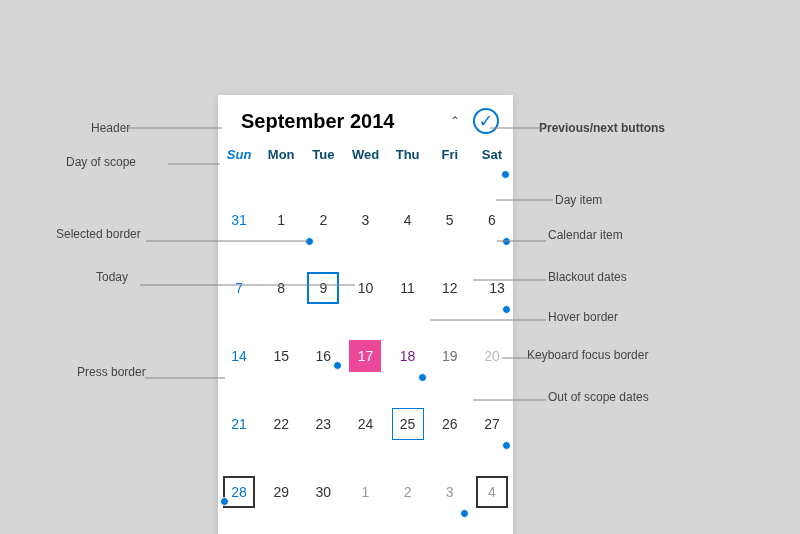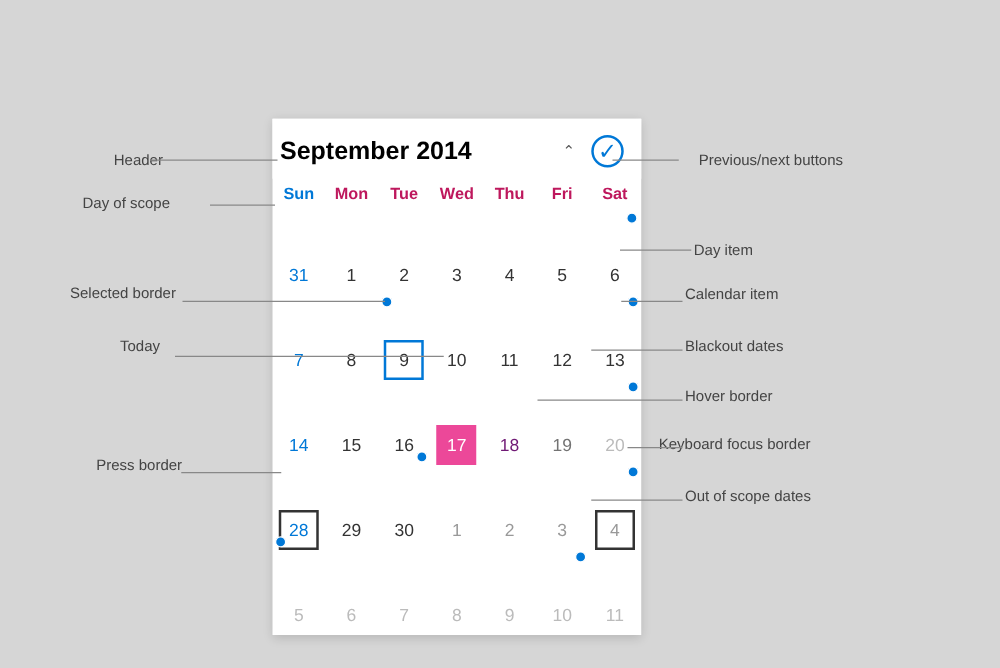--- a/index.html
+++ b/index.html
@@ -19,21 +19,21 @@
       background: #fff;
       width: 295px;
       padding: 0;
       box-shadow: 0 2px 8px rgba(0,0,0,0.15);
     }
 
     .calendar-header {
       display: flex;
       align-items: center;
       justify-content: space-between;
-      padding: 12px 14px 8px 6px;
+      padding: 12px 14px 8px 23px;
       background: #fff;
     }
 
     .header-title {
       font-size: 20px;
       font-weight: 600;
       color: #000;
     }
 
     .header-buttons {
@@ -76,22 +76,22 @@
     }
 
     .day-header {
       text-align: center;
       font-size: 13px;
       font-weight: 600;
       padding: 4px 0 6px 0;
       width: 38px;
     }
 
-    .day-header.sun { color: #0078d7; }
-    .day-header.other { color: #be185d; }
+    .day-header.sun { color: #0078d7; font-style: italic; }
+    .day-header.other { color: #0c4a6e; }
 
     .day-cell {
       text-align: center;
       width: 38px;
       height: 38px;
       font-size: 14px;
       color: #333;
       cursor: pointer;
       position: relative;
       vertical-align: middle;
@@ -206,21 +206,21 @@
       <tr>
         <td class="day-cell col-sun"><span>7</span></td>
         <td class="day-cell"><span>8</span></td>
         <td class="day-cell day-selected" style="position:relative;">
           <span>9</span>
           <div class="blue-dot" style="top:1px;left:3px;width:9px;height:9px;"></div>
         </td>
         <td class="day-cell"><span>10</span></td>
         <td class="day-cell"><span>11</span></td>
         <td class="day-cell"><span>12</span></td>
-        <td class="day-cell" style="position:relative;">
+        <td class="day-cell" style="position:relative;text-align:right;">
           <span>13</span>
           <div class="blue-dot" style="top:1px;right:2px;width:9px;height:9px;"></div>
         </td>
       </tr>
 
       <tr>
         <td class="day-cell col-sun"><span>14</span></td>
         <td class="day-cell"><span>15</span></td>
         <td class="day-cell" style="position:relative;">
           <span>16</span>
@@ -228,20 +228,32 @@
         </td>
         <td class="day-cell day-today"><span>17</span></td>
         <td class="day-cell day-blackout"><span style="color:#701a75;">18</span></td>
         <td class="day-cell day-blackout"><span style="color:#737373;">19</span></td>
         <td class="day-cell day-blackout" style="position:relative;">
           <span style="color:#bbb;">20</span>
           <div class="blue-dot" style="top:1px;right:2px;width:9px;height:9px;"></div>
         </td>
       </tr>
 
+      <tr>
+        <td class="day-cell col-sun"><span>21</span></td>
+        <td class="day-cell"><span>22</span></td>
+        <td class="day-cell"><span>23</span></td>
+        <td class="day-cell"><span>24</span></td>
+        <td class="day-cell day-hover" style="position:relative;">
+          <span>25</span>
+          <div class="blue-dot" style="top:1px;right:2px;width:9px;height:9px;"></div>
+        </td>
+        <td class="day-cell"><span>26</span></td>
+        <td class="day-cell"><span>27</span></td>
+      </tr>
 
       <tr>
         <td class="day-cell col-sun day-press" style="position:relative;">
           <span>28</span>
           <div class="blue-dot" style="bottom:2px;left:2px;width:9px;height:9px;"></div>
         </td>
         <td class="day-cell"><span>29</span></td>
         <td class="day-cell"><span>30</span></td>
         <td class="day-cell day-out"><span style="color:#999;">1</span></td>
         <td class="day-cell day-out"><span style="color:#999;">2</span></td>
@@ -267,21 +279,21 @@
     </tbody>
   </table>
 </div>
 
 <span class="label" style="left:91px;top:121px;">Header</span>
 <span class="label" style="left:66px;top:155px;">Day of scope</span>
 <span class="label" style="left:56px;top:227px;">Selected border</span>
 <span class="label" style="left:96px;top:270px;">Today</span>
 <span class="label" style="left:77px;top:365px;">Press border</span>
 
-<span class="label" style="left:559px;top:121px;">Previous/next buttons</span>
+<span class="label" style="left:539px;top:121px;font-weight:bold;">Previous/next buttons</span>
 <span class="label" style="left:555px;top:193px;">Day item</span>
 <span class="label" style="left:548px;top:228px;">Calendar item</span>
 <span class="label" style="left:548px;top:270px;">Blackout dates</span>
 <span class="label" style="left:548px;top:310px;text-align:right;">Hover border</span>
 <span class="label" style="left:527px;top:348px;">Keyboard focus border</span>
 <span class="label" style="left:548px;top:390px;">Out of scope dates</span>
 
 <svg style="position:absolute;top:0;left:0;width:800px;height:534px;pointer-events:none;">
 
   <line x1="120" y1="128" x2="222" y2="128" stroke="#888" stroke-width="1"></line>

